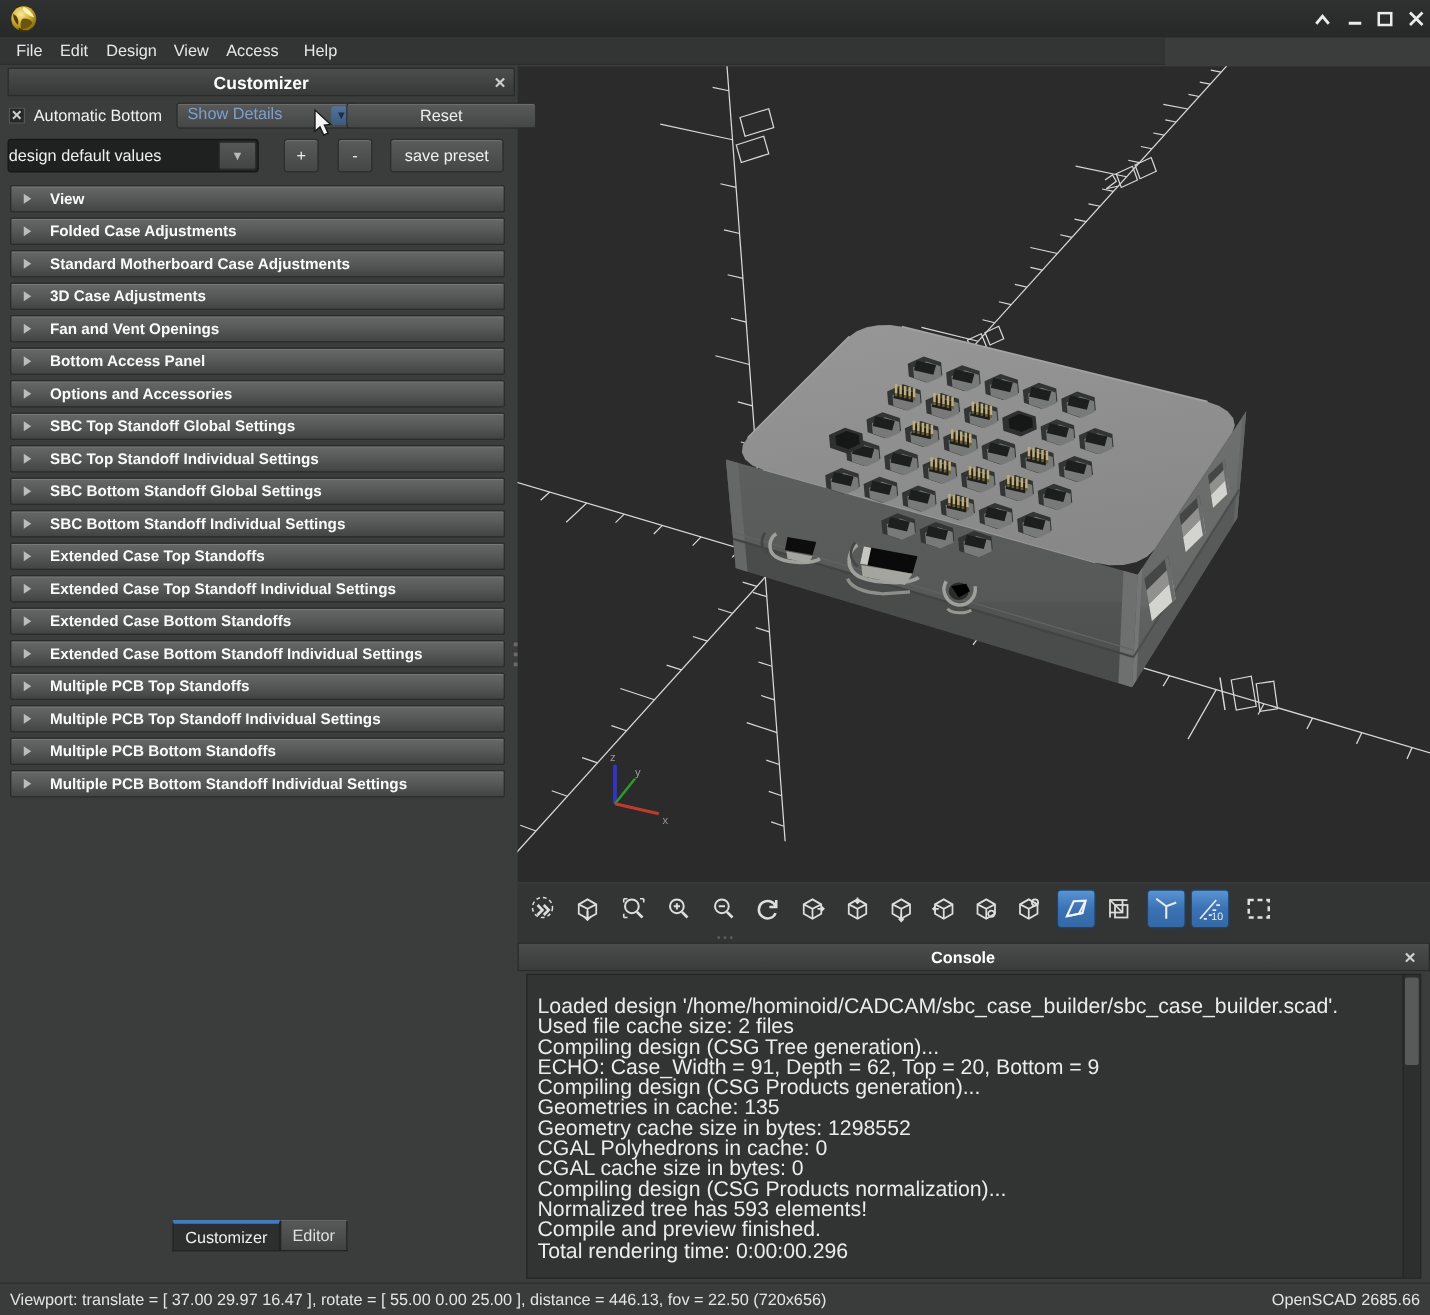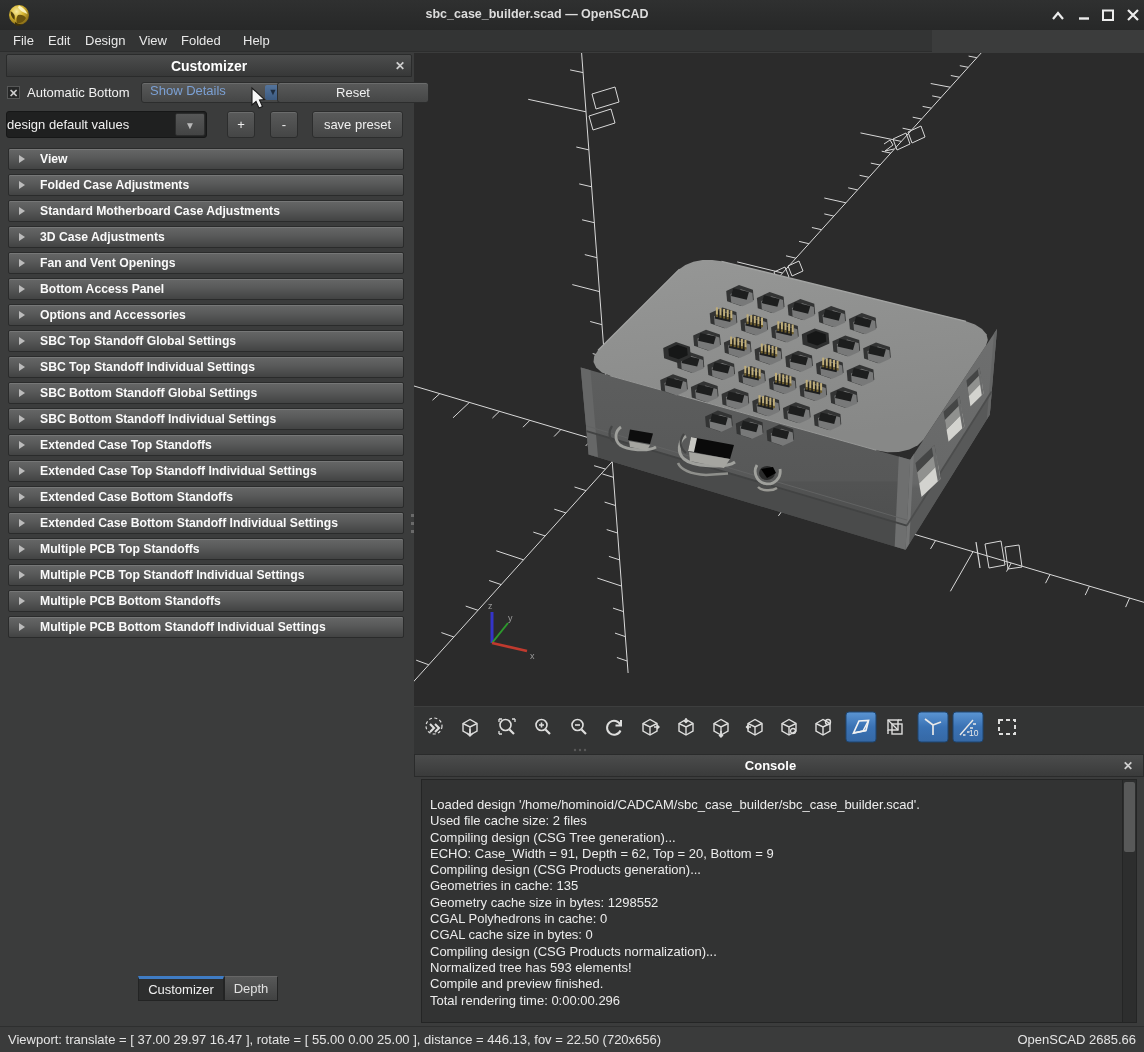--- a/index.html
+++ b/index.html
@@ -41,21 +41,21 @@
  border:1px solid #232424;border-top:3px solid #3f7cc4;color:#f0f0f0;font-size:13px;text-align:center;line-height:21px}
 #tab-e{position:absolute;left:224px;top:976px;width:54px;height:25px;
  background:linear-gradient(#575858,#414242);border:1px solid #232424;border-top:1px solid #666;
  color:#e0e0e0;font-size:13px;text-align:center;line-height:23px}
 #toolbar{position:absolute;left:414px;top:706px;width:730px;height:48px;background:#333434;border-top:1px solid #3d3e3e}
 #console-h{position:absolute;left:414px;top:754px;width:730px;height:23px;padding-right:17px;
  background:linear-gradient(#4b4c4c,#3a3b3b);border:1px solid #2a2b2b;
  color:#fff;font-weight:bold;font-size:13px;text-align:center;line-height:22px}
 #console-h .x{position:absolute;right:10px;top:0;color:#d0d0d0;font-size:12px;font-weight:bold}
 #console{position:absolute;left:421px;top:779px;width:716px;height:244px;background:#323333;
- border:1px solid #242525;color:#ececec;font-size:13px;line-height:16.3px;
+ border:1px solid #242525;color:#ececec;font-size:17px;line-height:16.3px;
  padding:17px 0 0 8px;white-space:pre}
 #cscroll{position:absolute;left:1122px;top:780px;width:14px;height:242px;background:#2d2e2e;border-left:1px solid #242525}
 #cthumb{position:absolute;left:1124px;top:782px;width:11px;height:70px;background:#585959;border-radius:2px}
 #statusbar{position:absolute;left:0;top:1026px;width:1144px;height:26px;background:#3a3b3b;border-top:1px solid #2e2f2f;
  color:#e4e4e4;font-size:13px;line-height:25px}
 #statusbar .l{position:absolute;left:8px}
 #statusbar .r{position:absolute;right:8px}
 </style></head><body>
 <svg style="position:absolute;left:0;top:0" width="1144" height="1052" viewBox="0 0 1144 1052">
 <defs>
@@ -444,34 +444,33 @@
           <stop offset="0.45" stop-color="#d9b832"></stop>
   <stop offset="1" stop-color="#7a5f12"></stop>
         </radialGradient>
       </defs>
   <circle cx="13" cy="13" r="10" fill="url(#logo)"></circle>
   <path d="M4.5 9 Q10 12 8.5 18 Q4.5 15 4.5 9" fill="#4f3f0c"></path>
   <path d="M13 3.5 Q19 6 21.5 12 Q15 10 12 5.5 Z" fill="#fdf6c8" opacity="0.9"></path>
   <path d="M12 13 Q17 12 20 16 Q17 22 11 21 Q9.5 16 12 13" fill="#6b540f"></path>
   <path d="M9 20 Q13 23 17 22 Q13 25 9 23 Z" fill="#3e3106"></path>
  </svg>
- <div class="title">sbc_case_builder.scad — OpenSCAD</div>
  <svg width="120" height="30" style="position:absolute;right:0;top:0">
   <path d="M29 19 L34 13 L39 19" fill="none" stroke="#ececec" stroke-width="2.2"></path>
   <line x1="55" y1="18.5" x2="65" y2="18.5" stroke="#ececec" stroke-width="2.4"></line>
   <rect x="79" y="10.5" width="10" height="9.5" fill="none" stroke="#ececec" stroke-width="2"></rect>
   <path d="M104 10 L114 20 M114 10 L104 20" stroke="#ececec" stroke-width="2.2"></path>
  </svg>
 </div>
 <div id="menubar">
     <span style="left:13px">File</span>
     <span style="left:48px">Edit</span>
     <span style="left:85px">Design</span>
     <span style="left:139px">View</span>
-    <span style="left:181px">Folded</span>
+    <span style="left:181px">Access</span>
     <span style="left:243px">Help</span>
   </div>
 <div id="leftpanel"></div>
 <div id="cust-h">Customizer<span class="x">✕</span></div>
 <div id="cb">✕</div>
 <div id="autoprev">Automatic Bottom</div>
 <div class="btn" id="showdet">Show Details<span class="da">▼</span></div>
 <div class="btn" id="reset">Reset</div>
 <div id="combo">design default values<span class="da">▼</span></div>
 <div class="btn" id="plus">+</div>
@@ -490,21 +489,21 @@
 <div class="secbar" style="top:408px"><span class="arr"></span>SBC Bottom Standoff Individual Settings</div>
 <div class="secbar" style="top:434px"><span class="arr"></span>Extended Case Top Standoffs</div>
 <div class="secbar" style="top:460px"><span class="arr"></span>Extended Case Top Standoff Individual Settings</div>
 <div class="secbar" style="top:486px"><span class="arr"></span>Extended Case Bottom Standoffs</div>
 <div class="secbar" style="top:512px"><span class="arr"></span>Extended Case Bottom Standoff Individual Settings</div>
 <div class="secbar" style="top:538px"><span class="arr"></span>Multiple PCB Top Standoffs</div>
 <div class="secbar" style="top:564px"><span class="arr"></span>Multiple PCB Top Standoff Individual Settings</div>
 <div class="secbar" style="top:590px"><span class="arr"></span>Multiple PCB Bottom Standoffs</div>
 <div class="secbar" style="top:616px"><span class="arr"></span>Multiple PCB Bottom Standoff Individual Settings</div>
 <div id="tab-c">Customizer</div>
-<div id="tab-e">Depth</div>
+<div id="tab-e">Editor</div>
 <div id="toolbar"></div>
 <svg style="position:absolute;left:0;top:0" width="1144" height="1052" viewBox="0 0 1144 1052">
     <defs>
       <linearGradient id="bluebtn" x1="0" y1="0" x2="0" y2="1">
         <stop offset="0" stop-color="#5b95d3"></stop>
         <stop offset="0.5" stop-color="#3a72b4"></stop>
         <stop offset="1" stop-color="#3568a5"></stop>
       </linearGradient>
     </defs>
     <g transform="translate(434.0 727)">

